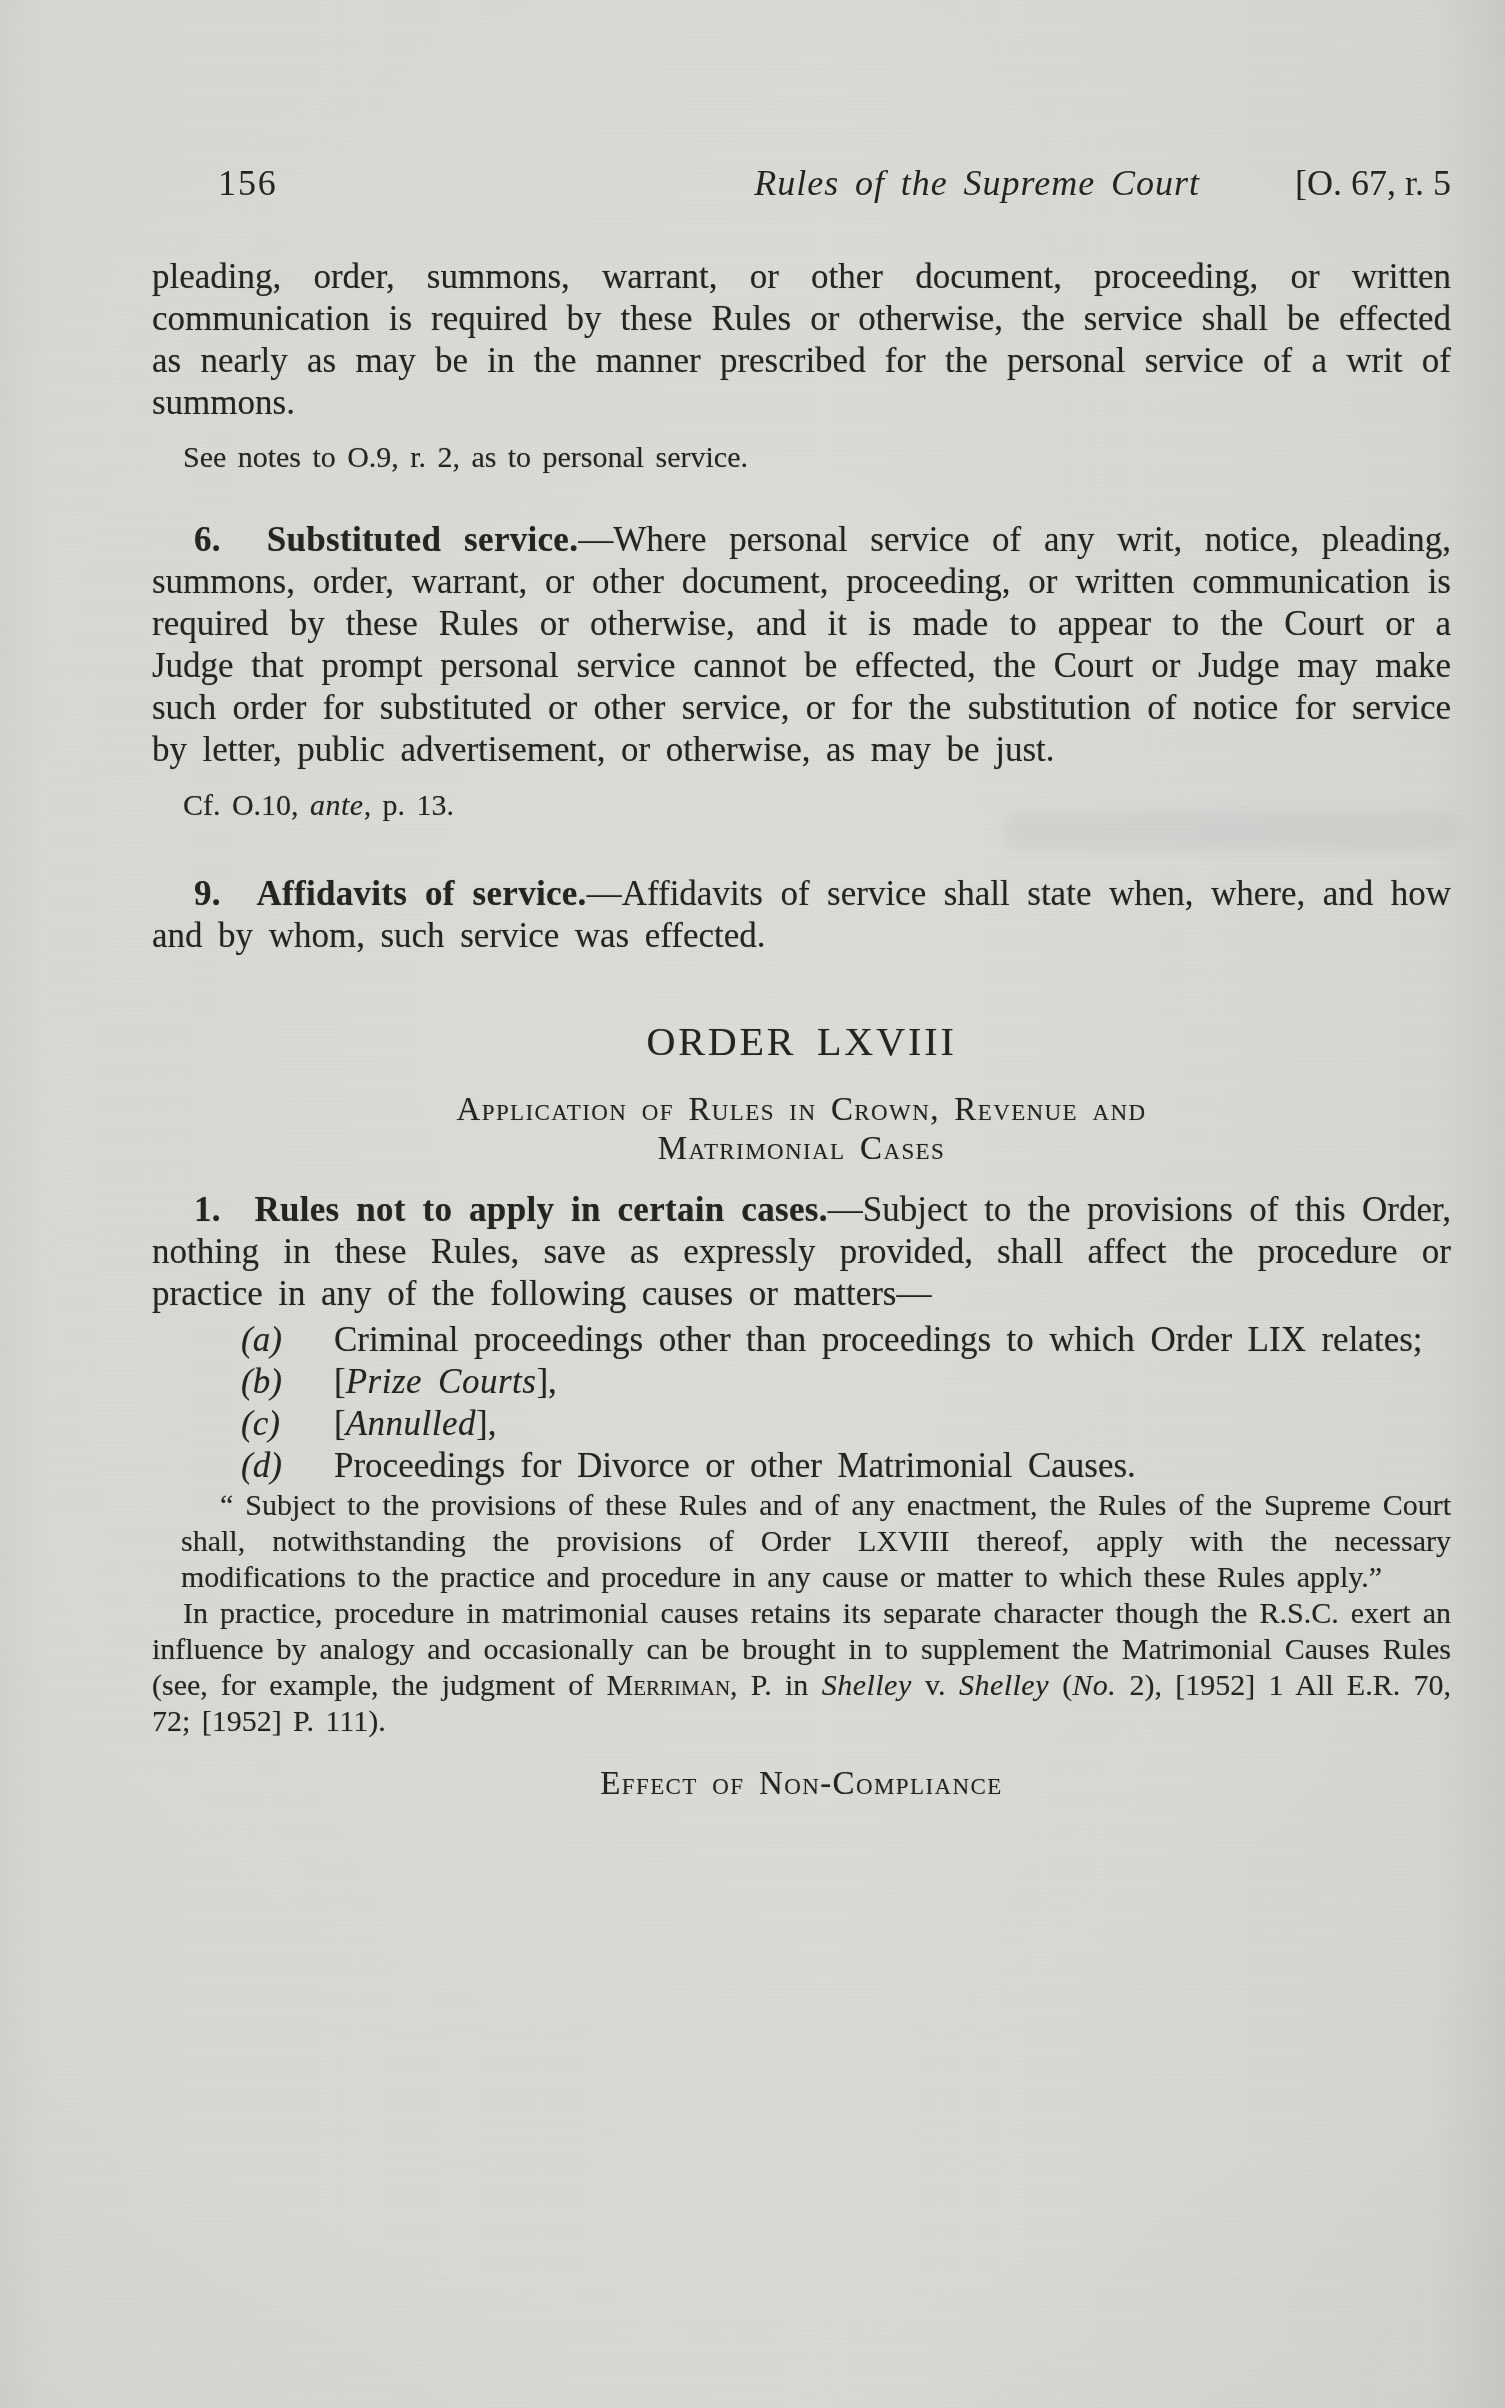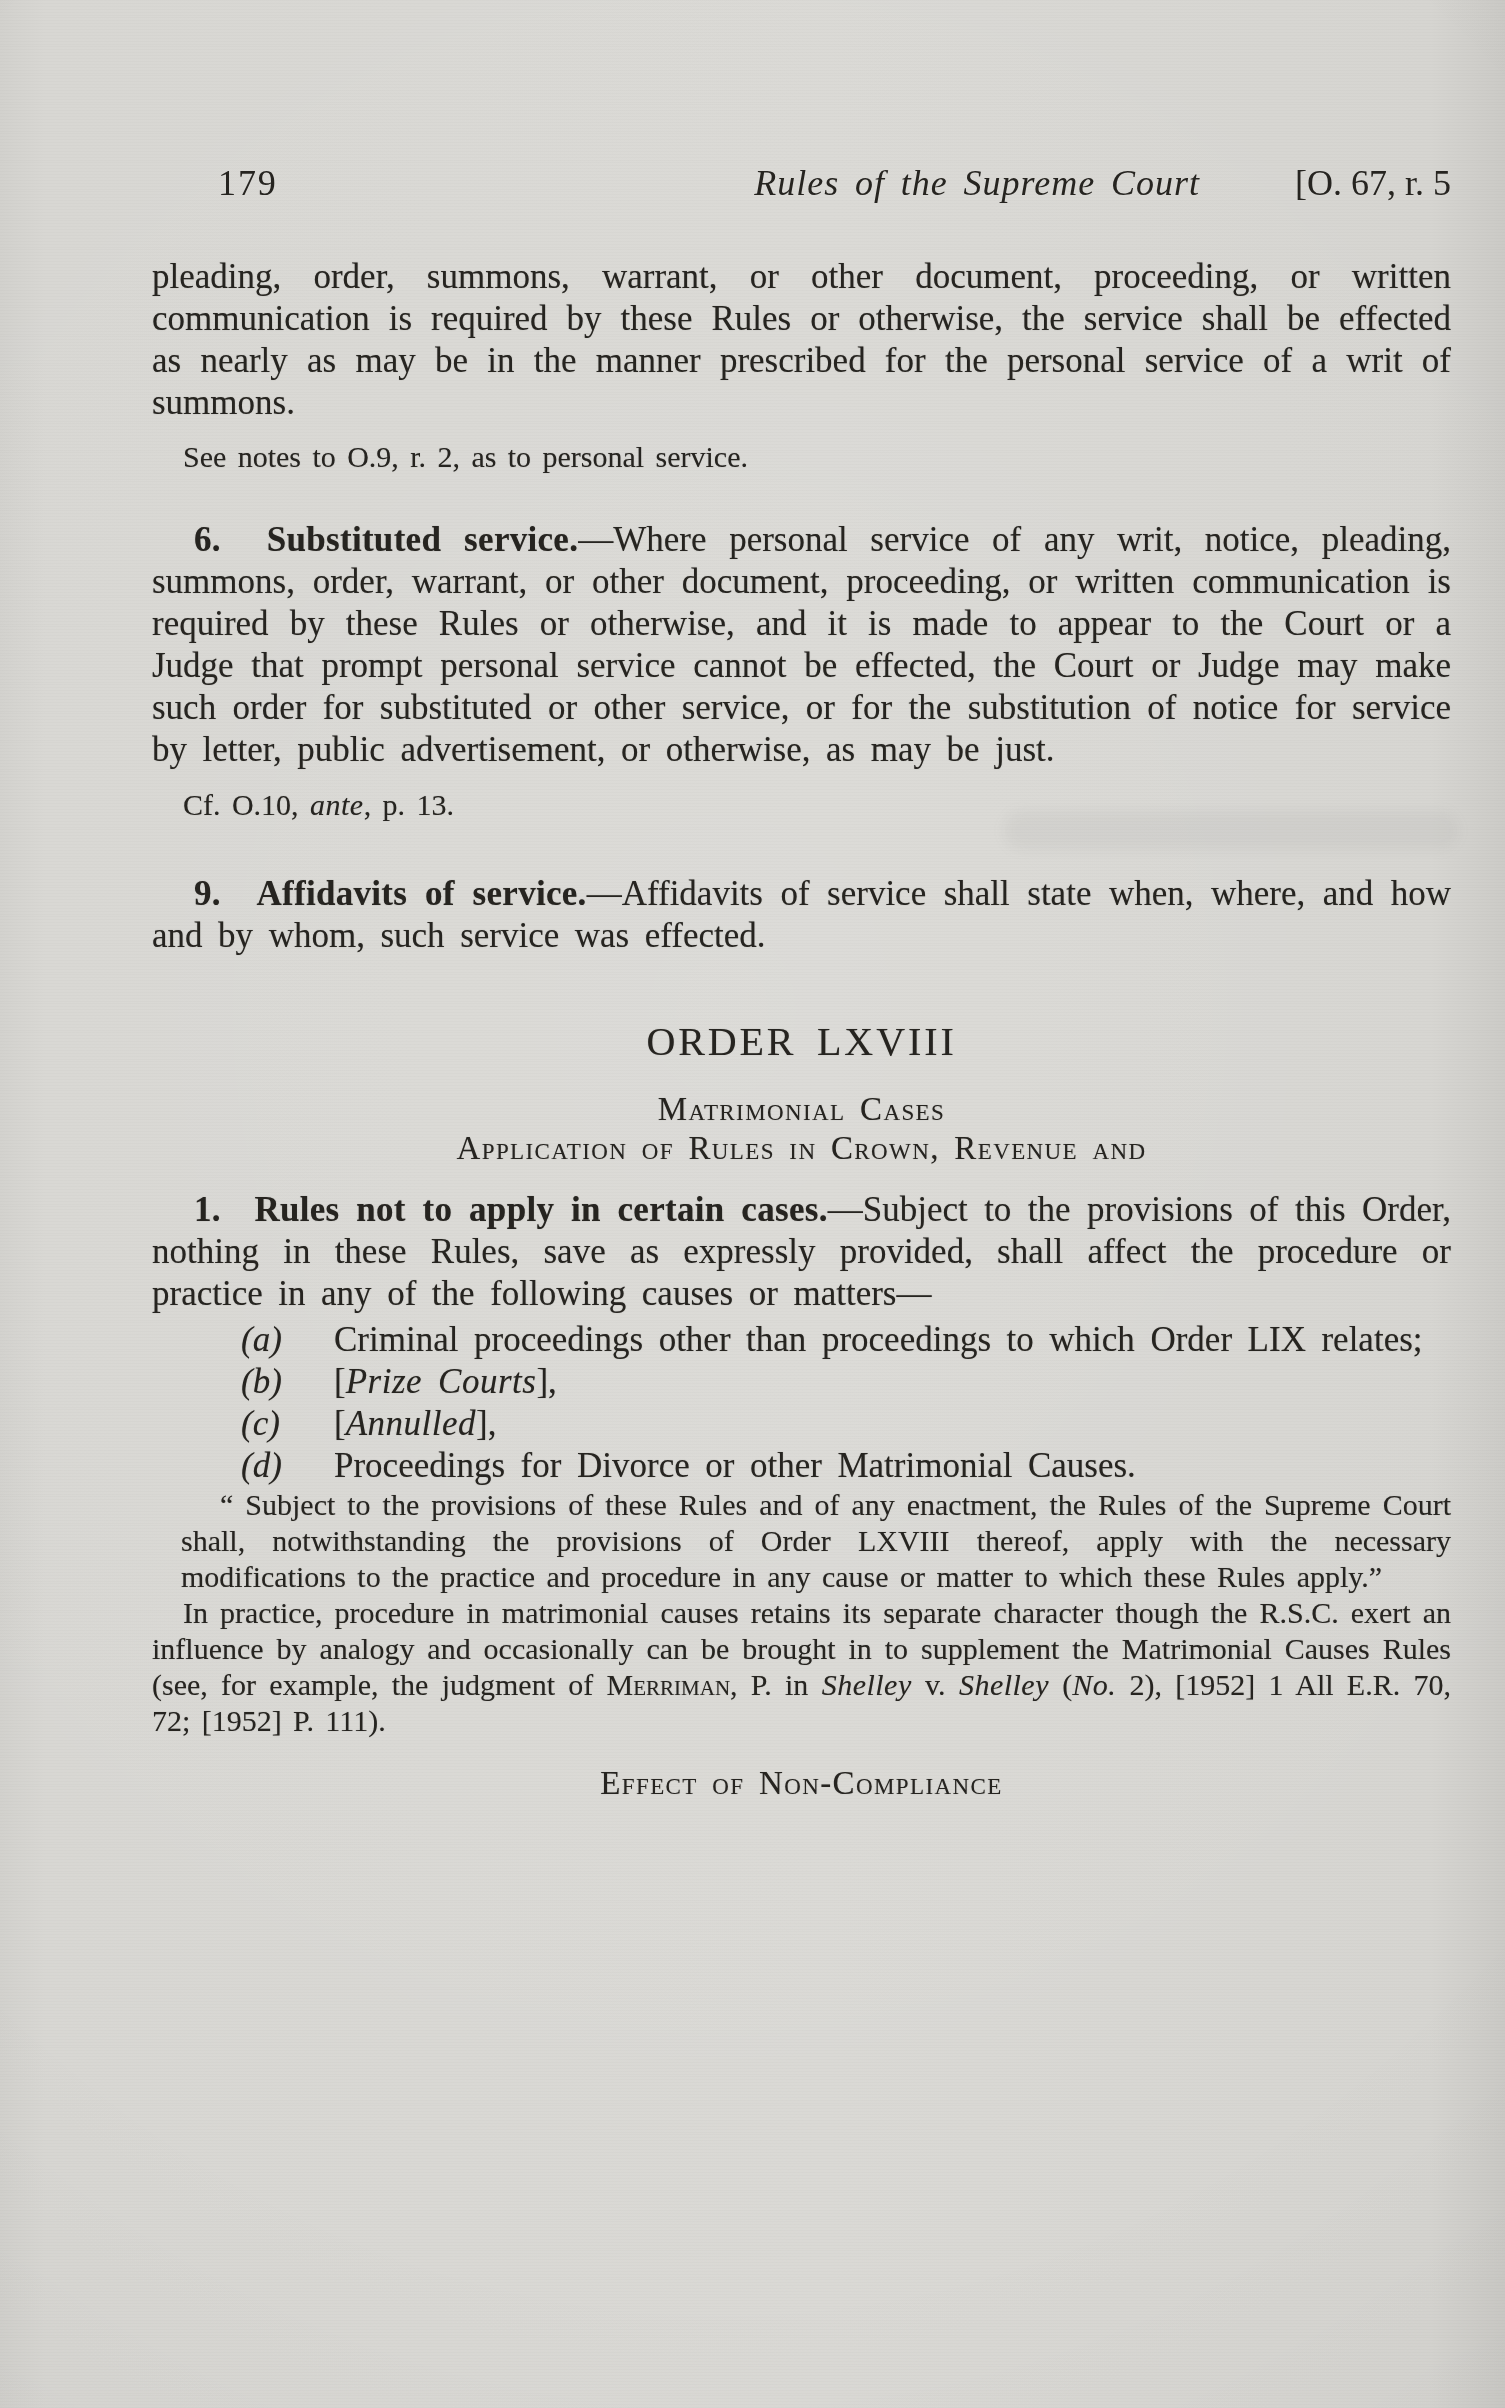--- a/index.html
+++ b/index.html
@@ -122,40 +122,40 @@
 </style>
 </head>
 <body>
 
 <div class="page">
   <div class="smudge"></div>
 
   <div class="content">
 
     <header class="running-head">
-      <span class="pagenum"><span class="pagenum-inner">179</span></span>
+      <span class="pagenum"><span class="pagenum-inner">156</span></span>
       <span class="running-title">Rules of the Supreme Court</span>
       <span class="rule-ref">[O. 67, r. 5</span>
     </header>
 
     <p class="body-para mt-para1">pleading, order, summons, warrant, or other document, proceeding, or written communication is required by these Rules or otherwise, the service shall be effected as nearly as may be in the manner prescribed for the personal service of a writ of summons.</p>
 
     <p class="note single note-indent mt16">See notes to O.9, r. 2, as to personal service.</p>
 
     <p class="body-para rule-indent mt46"><b>6.&nbsp;&nbsp;Substituted service.</b><span>—Where personal service of any writ, notice, pleading, summons, order, warrant, or other document, proceeding, or written communication is required by these Rules or otherwise, and it is made to appear to the Court or a Judge that prompt personal service cannot be effected, the Court or Judge may make such order for substituted or other service, or for the substitution of notice for service by letter, public advertisement, or otherwise, as may be just.</span></p>
 
     <p class="note single note-indent mt16"><span>Cf. O.10, </span><i>ante</i><span>, p. 13.</span></p>
 
     <p class="body-para rule-indent mt52"><b>9.&nbsp;&nbsp;Affidavits of service.</b><span>—Affidavits of service shall state when, where, and how and by whom, such service was effected.</span></p>
 
     <h2 class="order-heading">ORDER LXVIII</h2>
 
     <h3 class="order-subheading">
+      <span class="subline">Application of Rules in Crown, Revenue and</span>
       <span class="subline">Matrimonial Cases</span>
-      <span class="subline">Application of Rules in Crown, Revenue and</span>
     </h3>
 
     <p class="body-para rule-indent mt22"><b>1.&nbsp;&nbsp;Rules not to apply in certain cases.</b><span>—Subject to the provisions of this Order, nothing in these Rules, save as expressly provided, shall affect the procedure or practice in any of the following causes or matters—</span></p>
 
     <div class="rlist">
       <div class="litem">
         <span class="marker">(a)</span>
         <span>Criminal proceedings other than proceedings to which Order LIX relates;</span>
       </div>
       <div class="litem">

